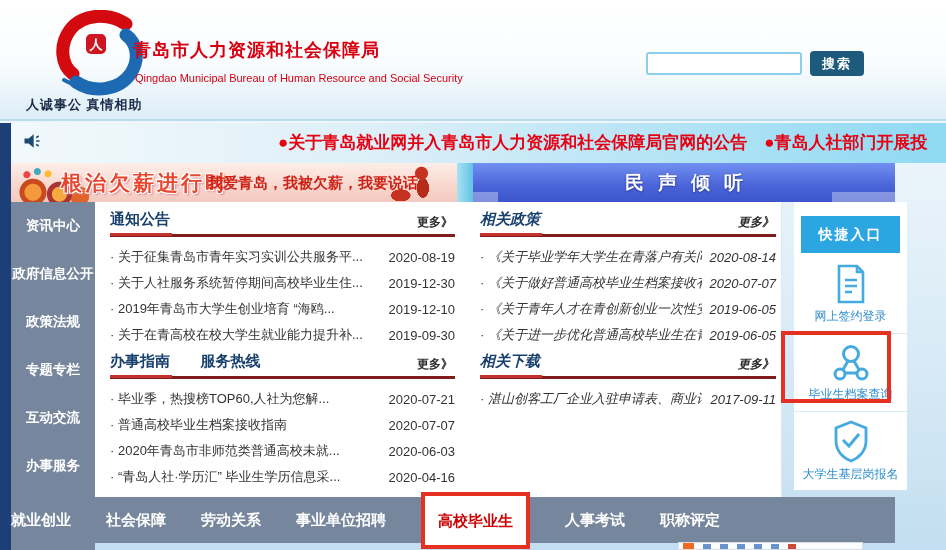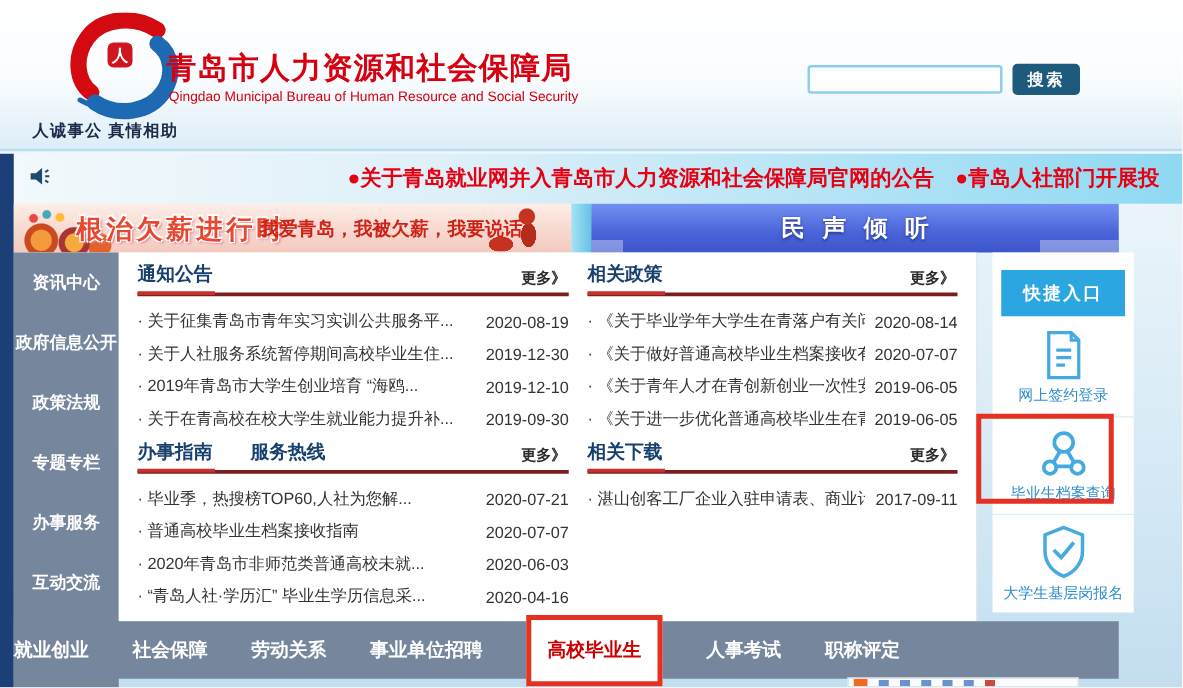--- a/index.html
+++ b/index.html
@@ -8,21 +8,21 @@
   .page { position:relative; width:946px; height:550px; overflow:hidden;
           background:linear-gradient(180deg,#fafdff 0%,#eaf4fa 30%,#d5e9f5 70%,#c3def0 100%); }
 
   
   .site-header { position:absolute; left:0; top:0; width:946px; height:121px;
     background:linear-gradient(180deg,#ffffff 0%,#f9fcfe 55%,#dcedf7 100%);
     border-bottom:2px solid #b9dcef; }
   .logo-link { position:absolute; left:42px; top:10px; width:120px; height:92px; cursor:pointer; }
   .motto { position:absolute; left:26px; top:96px; width:150px; font-size:13px; font-weight:bold;
     color:#1b2b48; letter-spacing:1px; white-space:nowrap; }
-  .org-cn { position:absolute; left:133px; top:38px; font-size:24px; font-weight:bold;
+  .org-cn { position:absolute; left:133px; top:38px; font-size:18px; font-weight:bold;
     color:#d70010; letter-spacing:1px; white-space:nowrap; }
   .org-en { position:absolute; left:135px; top:72px; font-size:11px; color:#d70010; white-space:nowrap; }
   .search-input { position:absolute; left:646px; top:52px; width:156px; height:23px;
     border:2px solid #8ecdeb; border-radius:3px; background:#fff; outline:none; padding:0 6px; font-size:12px; }
   .search-btn { position:absolute; left:810px; top:51px; width:54px; height:25px;
     background:#1d5a7c; color:#fff; font-size:13px; font-weight:bold; border:none;
     border-radius:4px; cursor:pointer; letter-spacing:2px; }
 
   
   .ticker { position:absolute; left:0; top:123px; width:946px; height:40px;
@@ -70,21 +70,21 @@
   .sidebar { position:absolute; left:11px; top:202px; width:84px; height:348px; background:#76869c;
     display:flex; flex-direction:column; }
   .sidebar-item { height:48px; line-height:48px; text-align:center; color:#fff;
     font-size:13.5px; font-weight:bold; cursor:pointer; white-space:nowrap; }
 
   
   .content-box { position:absolute; left:95px; top:202px; width:686px; height:295px; background:#ffffff; }
   .divider-v { position:absolute; left:781px; top:202px; width:1px; height:295px; background:#e2e6ea; }
   .col { position:absolute; top:0; height:295px; }
   .col-left  { left:15px;  width:345px; }
-  .col-right { left:375px; width:296px; }
+  .col-right { left:385px; width:296px;font-style:italic; }
   .sec { position:absolute; left:0; width:100%; }
   .sec-r1 { top:8px; } .sec-r2 { top:150px; }
   .sec-head { position:relative; height:27px; border-bottom:3px solid #7f1d1d; }
   .sec-title { position:relative; display:inline-block; font-size:15px; font-weight:bold;
     color:#17406e; cursor:default; }
   .tab { cursor:pointer; margin-right:26px; }
   .red-bar { position:absolute; left:0; bottom:-2px; width:62px; height:3px; background:#c3322c; }
   .more-link { position:absolute; right:2px; top:4px; font-size:12px; font-weight:bold;
     color:#2b2b2b; cursor:pointer; }
   .list { margin-top:7px; }
@@ -162,22 +162,22 @@
   <div class="banner-right">
     <div class="skyline"></div>
     <div class="voice-title">民声倾听</div>
   </div>
 
   <div class="sidebar">
     <div class="sidebar-item">资讯中心</div>
     <div class="sidebar-item">政府信息公开</div>
     <div class="sidebar-item">政策法规</div>
     <div class="sidebar-item">专题专栏</div>
+    <div class="sidebar-item">互动交流</div>
     <div class="sidebar-item">办事服务</div>
-    <div class="sidebar-item">互动交流</div>
   </div>
 
   <div class="content-box">
     <div class="col col-left">
       <div class="sec sec-r1">
         <div class="sec-head">
           <span class="sec-title">通知公告</span>
           <span class="red-bar"></span>
           <span class="more-link">更多》</span>
         </div>

